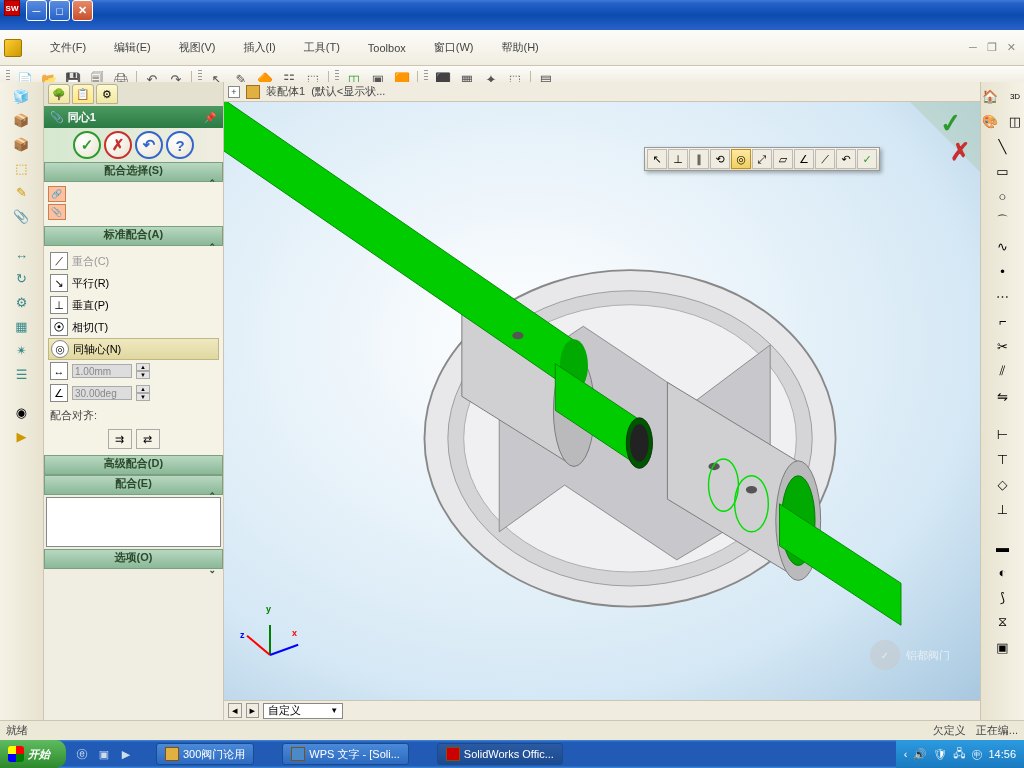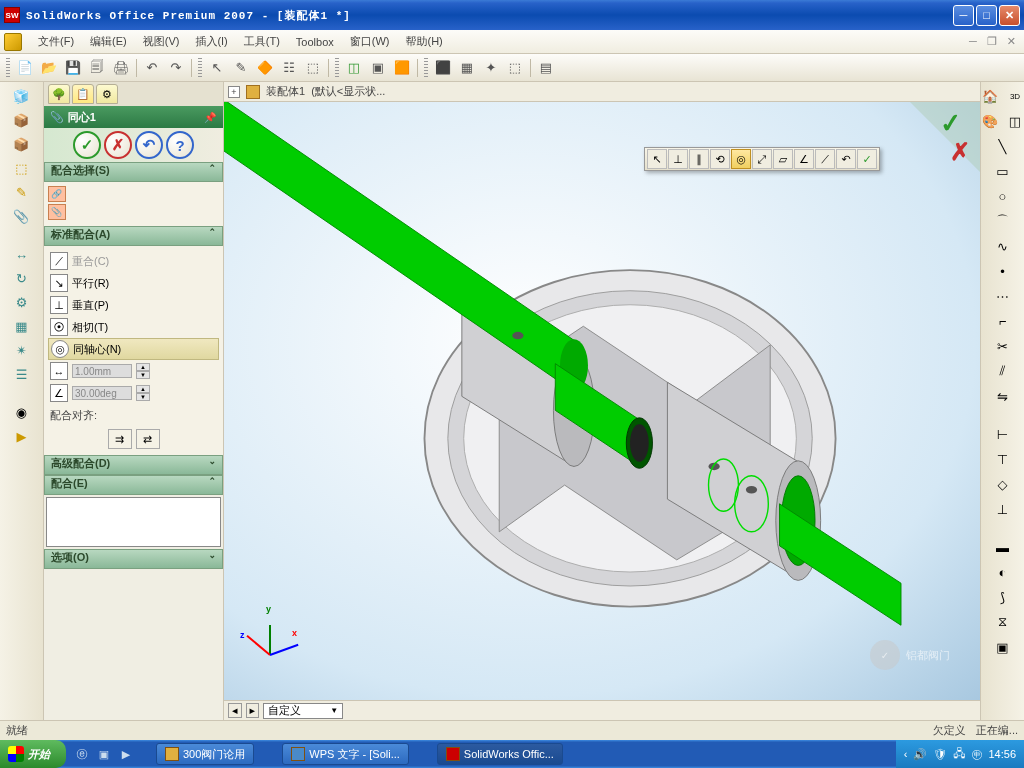--- a/index.html
+++ b/index.html
@@ -1,29 +1,29 @@
 <!DOCTYPE html>
 <html><head>
 <meta charset="utf-8">
 <style>
 * { box-sizing: border-box; margin: 0; padding: 0; font-family: "Microsoft YaHei", Tahoma, sans-serif; font-size: 11px; }
 body { width: 1024px; height: 768px; background: #ece9d8; overflow: hidden; position: relative; }
 
 
-.titlebar { height: 30px; background: linear-gradient(to bottom, #3b7bd6, #2862c9 10%, #0b4bb0 50%, #2862c9); display: flex; align-items: center; padding: 0 4px; color: white; }
+.titlebar { height: 30px; background: linear-gradient(to bottom, #3b7bd6, #2862c9 10%, #0b4bb0 50%, #2862c9); display: flex; align-items: flex-start; padding: 0 4px; color: white; }
 .titlebar .app-icon { width: 16px; height: 16px; background: #c00; border: 1px solid #800; margin-right: 6px; display: flex; align-items: center; justify-content: center; font-size: 8px; font-weight: bold; }
 .titlebar .title-text { flex: 1; font-weight: bold; font-family: "Courier New", monospace; letter-spacing: 1px; }
 .win-btns { display: flex; gap: 2px; }
 .win-btn { width: 21px; height: 21px; border: 1px solid #fff; border-radius: 3px; display: flex; align-items: center; justify-content: center; font-weight: bold; color: white; }
 .win-min { background: linear-gradient(#5a8de0, #2862c9); }
 .win-max { background: linear-gradient(#5a8de0, #2862c9); }
 .win-close { background: linear-gradient(#e68a6a, #c8502c); }
 
 
-.menubar { height: 24px; background: linear-gradient(to bottom, #fdfcf9, #f0ede0); display: flex; align-items: center; padding: 0 4px; gap: 4px; border-bottom: 1px solid #ccc5b3; }
+.menubar { height: 36px; background: linear-gradient(to bottom, #fdfcf9, #f0ede0); display: flex; align-items: center; padding: 0 4px; gap: 16px; border-bottom: 1px solid #ccc5b3; }
 .menu-icon { width: 18px; height: 18px; background: linear-gradient(135deg, #ffcc33, #cc9900); border: 1px solid #997700; border-radius: 2px; margin-right: 6px; }
 .menu-item { padding: 2px 6px; color: #444; cursor: default; }
 .menu-spacer { flex: 1; }
 .mdi-btns { display: flex; gap: 2px; color: #888; }
 .mdi-btns span { padding: 0 4px; }
 
 
 .toolbar-row { height: 28px; background: linear-gradient(to bottom, #fdfcf9, #e8e4d4); display: flex; align-items: center; padding: 0 4px; border-bottom: 1px solid #ccc5b3; gap: 2px; }
 .tb-grip { width: 4px; height: 20px; background: repeating-linear-gradient(to bottom, #999 0, #999 1px, transparent 1px, transparent 3px); margin: 0 2px; }
 .tb-btn { width: 22px; height: 22px; border: 1px solid transparent; border-radius: 2px; display: flex; align-items: center; justify-content: center; font-size: 13px; color: #555; }
@@ -48,21 +48,21 @@
 .prop-tab.active { background: linear-gradient(#fff5c0, #ffe880); }
 .prop-header { height: 22px; background: linear-gradient(to bottom, #4a9a60, #2c7a44); color: white; display: flex; align-items: center; padding: 0 6px; font-weight: bold; }
 .prop-pin { margin-left: auto; color: #ffe880; font-size: 10px; cursor: default; }
 .prop-confirm { height: 34px; display: flex; align-items: center; justify-content: center; gap: 3px; background: linear-gradient(to right, #d5e8d0, #f0ede0); }
 .pc-btn { width: 28px; height: 28px; border: 2px solid; border-radius: 50%; display: flex; align-items: center; justify-content: center; font-weight: bold; font-size: 15px; background: radial-gradient(circle at 30% 30%, #fff, #e8e3d0); }
 .pc-ok { border-color: #2c9a2c; color: #2c9a2c; }
 .pc-cancel { border-color: #c83030; color: #c83030; }
 .pc-undo { border-color: #3366cc; color: #3366cc; }
 .pc-help { border-color: #3366cc; color: #3366cc; }
 
-.section-head { height: 20px; background: linear-gradient(to bottom, #b8d8c0, #8ab898); display: flex; padding: 0 6px; border: 1px solid #7aa080; font-weight: bold; color: #2c4a2c; }
+.section-head { height: 20px; background: linear-gradient(to bottom, #b8d8c0, #8ab898); display: flex; align-items: center; padding: 0 6px; border: 1px solid #7aa080; font-weight: bold; color: #2c4a2c; flex-direction: column; }
 .section-head .chevron { margin-left: auto; font-size: 9px; }
 .section-body { padding: 4px; background: #f5f2e6; }
 
 .sel-row { display: flex; gap: 2px; margin-bottom: 2px; }
 .sel-icons { display: flex; flex-direction: column; gap: 2px; }
 .sel-icon { width: 18px; height: 16px; background: #ffc0a0; border: 1px solid #c88050; font-size: 9px; display: flex; align-items: center; justify-content: center; }
 .sel-list { flex: 1; }
 .sel-item { height: 16px; padding: 1px 4px; border: 1px solid #888; font-size: 10px; margin-bottom: 1px; }
 .sel-item.pink { background: #ffb0b0; }
 .sel-item.blue { background: #4a7ac8; color: white; }
@@ -135,21 +135,20 @@
 .wm-circle { width: 30px; height: 30px; border-radius: 50%; background: rgba(200,200,200,0.5); display: flex; align-items: center; justify-content: center; font-size: 10px; }
 
 
 .model-svg { position: absolute; inset: 0; width: 100%; height: 100%; }
 </style>
 </head>
 <body>
 
 <div class="titlebar">
   <div class="app-icon">SW</div>
-  <div class="title-text">SolidWorks Office Premium 2007 - [装配体1 *]</div>
   <div class="win-btns">
     <div class="win-btn win-min">─</div>
     <div class="win-btn win-max">□</div>
     <div class="win-btn win-close">✕</div>
   </div>
 </div>
 
 <div class="menubar">
   <div class="menu-icon"></div>
   <span class="menu-item">文件(F)</span>

